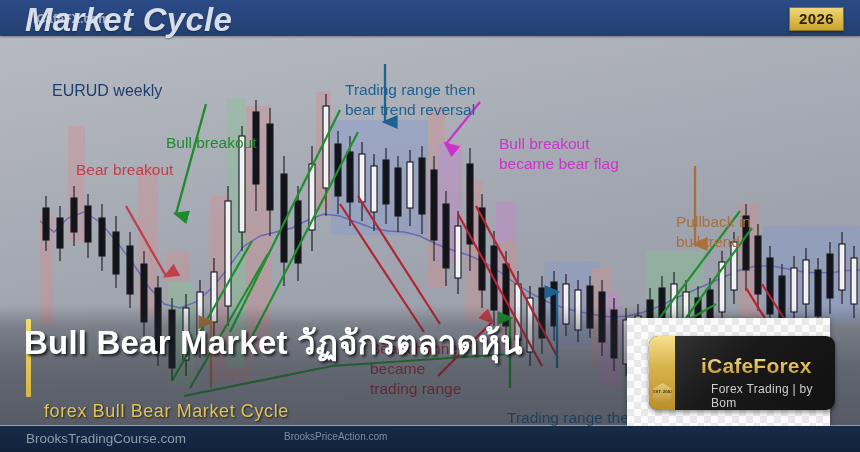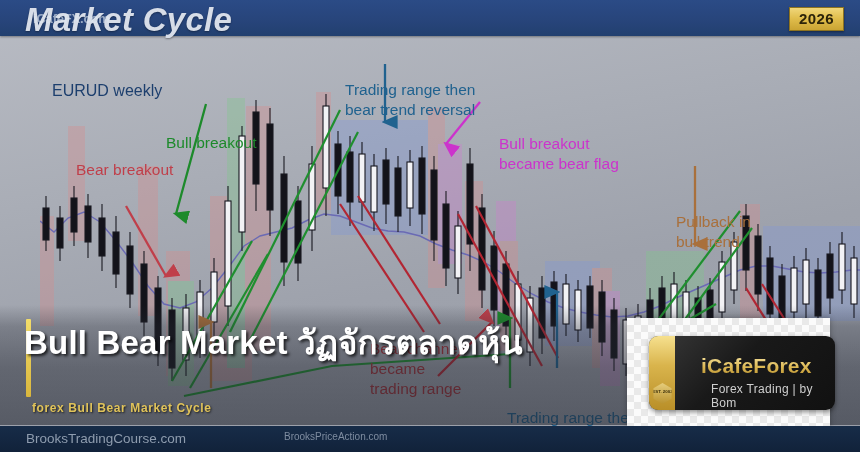--- a/index.html
+++ b/index.html
@@ -41,22 +41,22 @@
   
   .overlay{position:absolute;left:0;top:305px;width:860px;height:120px;z-index:30;
            background:linear-gradient(180deg,rgba(40,44,54,0) 0%,rgba(38,42,52,.30) 18%,
                       rgba(34,38,48,.48) 52%,rgba(30,34,44,.55) 100%);}
   .accent-bar{position:absolute;left:26px;top:319px;width:5px;height:78px;
               background:linear-gradient(180deg,#f3dd6a,#d9b63d);z-index:32;border-radius:1px;}
   .ov-l1{position:absolute;left:24px;top:316px;z-index:33;color:#fff;font-size:33px;
          font-weight:bold;letter-spacing:.2px;text-shadow:2px 2px 3px rgba(0,0,0,.75);}
   .ov-l2{position:absolute;left:40px;top:358px;z-index:33;color:#fff;font-size:33px;
          font-weight:bold;text-shadow:2px 2px 3px rgba(0,0,0,.75);}
-  .ov-sub{position:absolute;left:32px;top:401px;z-index:33;color:#e0c35a;font-size:12px;
-          font-weight:bold;letter-spacing:.6px;text-shadow:1px 1px 2px rgba(0,0,0,.7);}
+  .ov-sub{position:absolute;left:44px;top:401px;z-index:33;color:#e0c35a;font-size:18px;
+          font-weight:normal;letter-spacing:.6px;text-shadow:1px 1px 2px rgba(0,0,0,.7);}
 
   
   .logo-card{position:absolute;left:627px;top:318px;width:203px;height:110px;z-index:35;
              background:#fbfbfb;
              background-image:
                linear-gradient(45deg,#e9e9e9 25%,transparent 25%,transparent 75%,#e9e9e9 75%),
                linear-gradient(45deg,#e9e9e9 25%,transparent 25%,transparent 75%,#e9e9e9 75%);
              background-size:14px 14px;background-position:0 0,7px 7px;
              box-shadow:0 0 6px rgba(0,0,0,.3);}
   .logo-inner{position:absolute;left:22px;top:18px;width:186px;height:74px;border-radius:9px;

